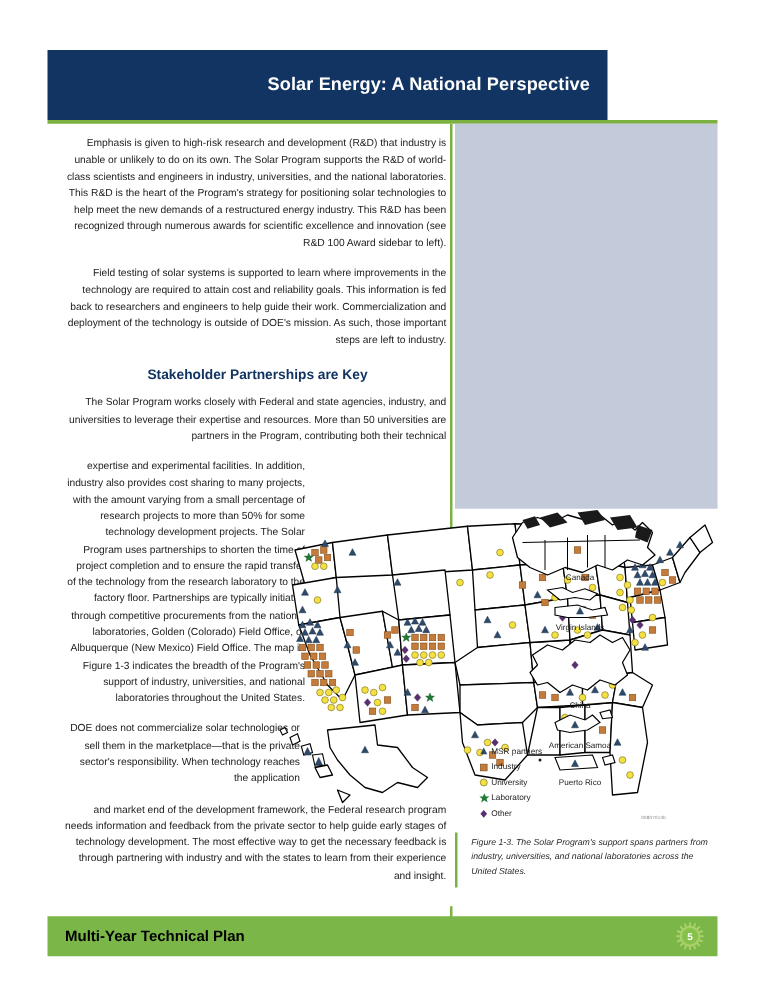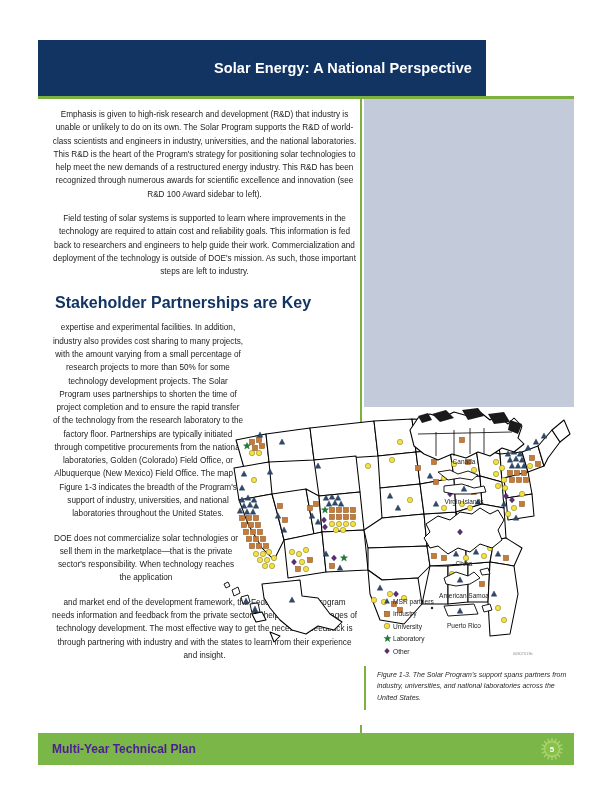--- a/index.html
+++ b/index.html
@@ -41,25 +41,25 @@
     content:"";position:absolute;left:3px;top:5px;
     width:3px;height:3px;background:#123463;
   }
 
   h2.sec{
     margin:14px 0 10px 0;font-size:11.5px;color:#123463;
     font-weight:bold;letter-spacing:.1px;
   }
   h2.sec .num{display:inline-block;width:30px;}
   h3.sub{
-    margin:16px 0 9px 3px;font-size:16px;color:#123463;font-weight:bold;
+    margin:16px 0 9px 3px;font-size:11px;color:#123463;font-weight:bold;text-align:center;
   }
   p.body{
     margin:0 0 11px 0;font-size:8.2px;line-height:1.62;color:#1c1c1c;
-    text-align:center;
+    text-align:right;
   }
   
   p.narrow-a{width:192px;}
   p.narrow-b{width:188px;}
 
   
   .green-divider{
     position:absolute;left:360px;top:99px;width:2px;height:336px;
     background:#7cb142;
   }
@@ -104,21 +104,21 @@
     font-size:7px;line-height:1.62;color:#2a2a2a;font-style:italic;
   }
 
   
   .footer-band{
     position:absolute;left:38px;top:733px;width:536px;height:32px;
     background:#7ab648;
   }
   .footer-title{
     position:absolute;left:14px;top:50%;transform:translateY(-50%);
-    color:#4c1d95;font-size:12px;font-weight:bold;white-space:nowrap;
+    color:#000000;font-size:12px;font-weight:bold;white-space:nowrap;
   }
   .page-badge{
     position:absolute;right:10px;top:50%;transform:translateY(-50%);
     width:24px;height:24px;
   }
   .page-badge .num{
     position:absolute;inset:0;display:flex;align-items:center;
     justify-content:center;color:#ffffff;font-size:8px;font-weight:bold;
   }
   .footer-tail{
@@ -143,20 +143,21 @@
 
     <ul class="bullets">
     </ul>
 
 
     <p class="body">Emphasis is given to high-risk research and development (R&amp;D) that industry is unable or unlikely to do on its own.  The Solar Program supports the R&amp;D of world-class scientists and engineers in industry, universities, and the national laboratories.  This R&amp;D is the heart of the Program's strategy for positioning solar technologies to help meet the new demands of a restructured energy industry.  This R&amp;D has been recognized through numerous awards for scientific excellence and innovation (see R&amp;D 100 Award sidebar to left).</p>
     <p class="body">Field testing of solar systems is supported to learn where improvements in the technology are required to attain cost and reliability goals. This information is fed back to researchers and engineers to help guide their work. Commercialization and deployment of the technology is outside of DOE's mission. As such, those important steps are left to industry.</p>
 
     <h3 class="sub">Stakeholder Partnerships are Key</h3>
 
+    <p class="body">The Solar Program works closely with Federal and state agencies, industry, and universities to leverage their expertise and resources.  More than 50 universities are partners in the Program, contributing both their technical</p>
     <p class="body narrow-a">expertise and experimental facilities.  In addition, industry also provides cost sharing to many projects, with the amount varying from a small percentage of research projects to more than 50% for some technology development projects.  The Solar Program uses partnerships to shorten the time of project completion and to ensure the rapid transfer of the technology from the research laboratory to the factory floor.  Partnerships are typically initiated through competitive procurements from the national laboratories, Golden (Colorado) Field Office, or Albuquerque (New Mexico) Field Office.  The map in Figure 1-3 indicates the breadth of the Program's support of industry, universities, and national laboratories throughout the United States.</p>
     <p class="body narrow-b">DOE does not commercialize solar technologies or sell them in the marketplace—that is the private sector's responsibility.  When technology reaches the application</p>
     <p class="body">and market end of the development framework, the Federal research program needs information and feedback from the private sector to help guide early stages of technology development.  The most effective way to get the necessary feedback is through partnering with industry and with the states to learn from their experience and insight.</p>
   </div>
 
   <div class="figure-panel"></div>
 
   <div class="map-wrap">
     <svg width="352" height="258" viewBox="0 0 352 258" xmlns="http://www.w3.org/2000/svg">
       <defs>

